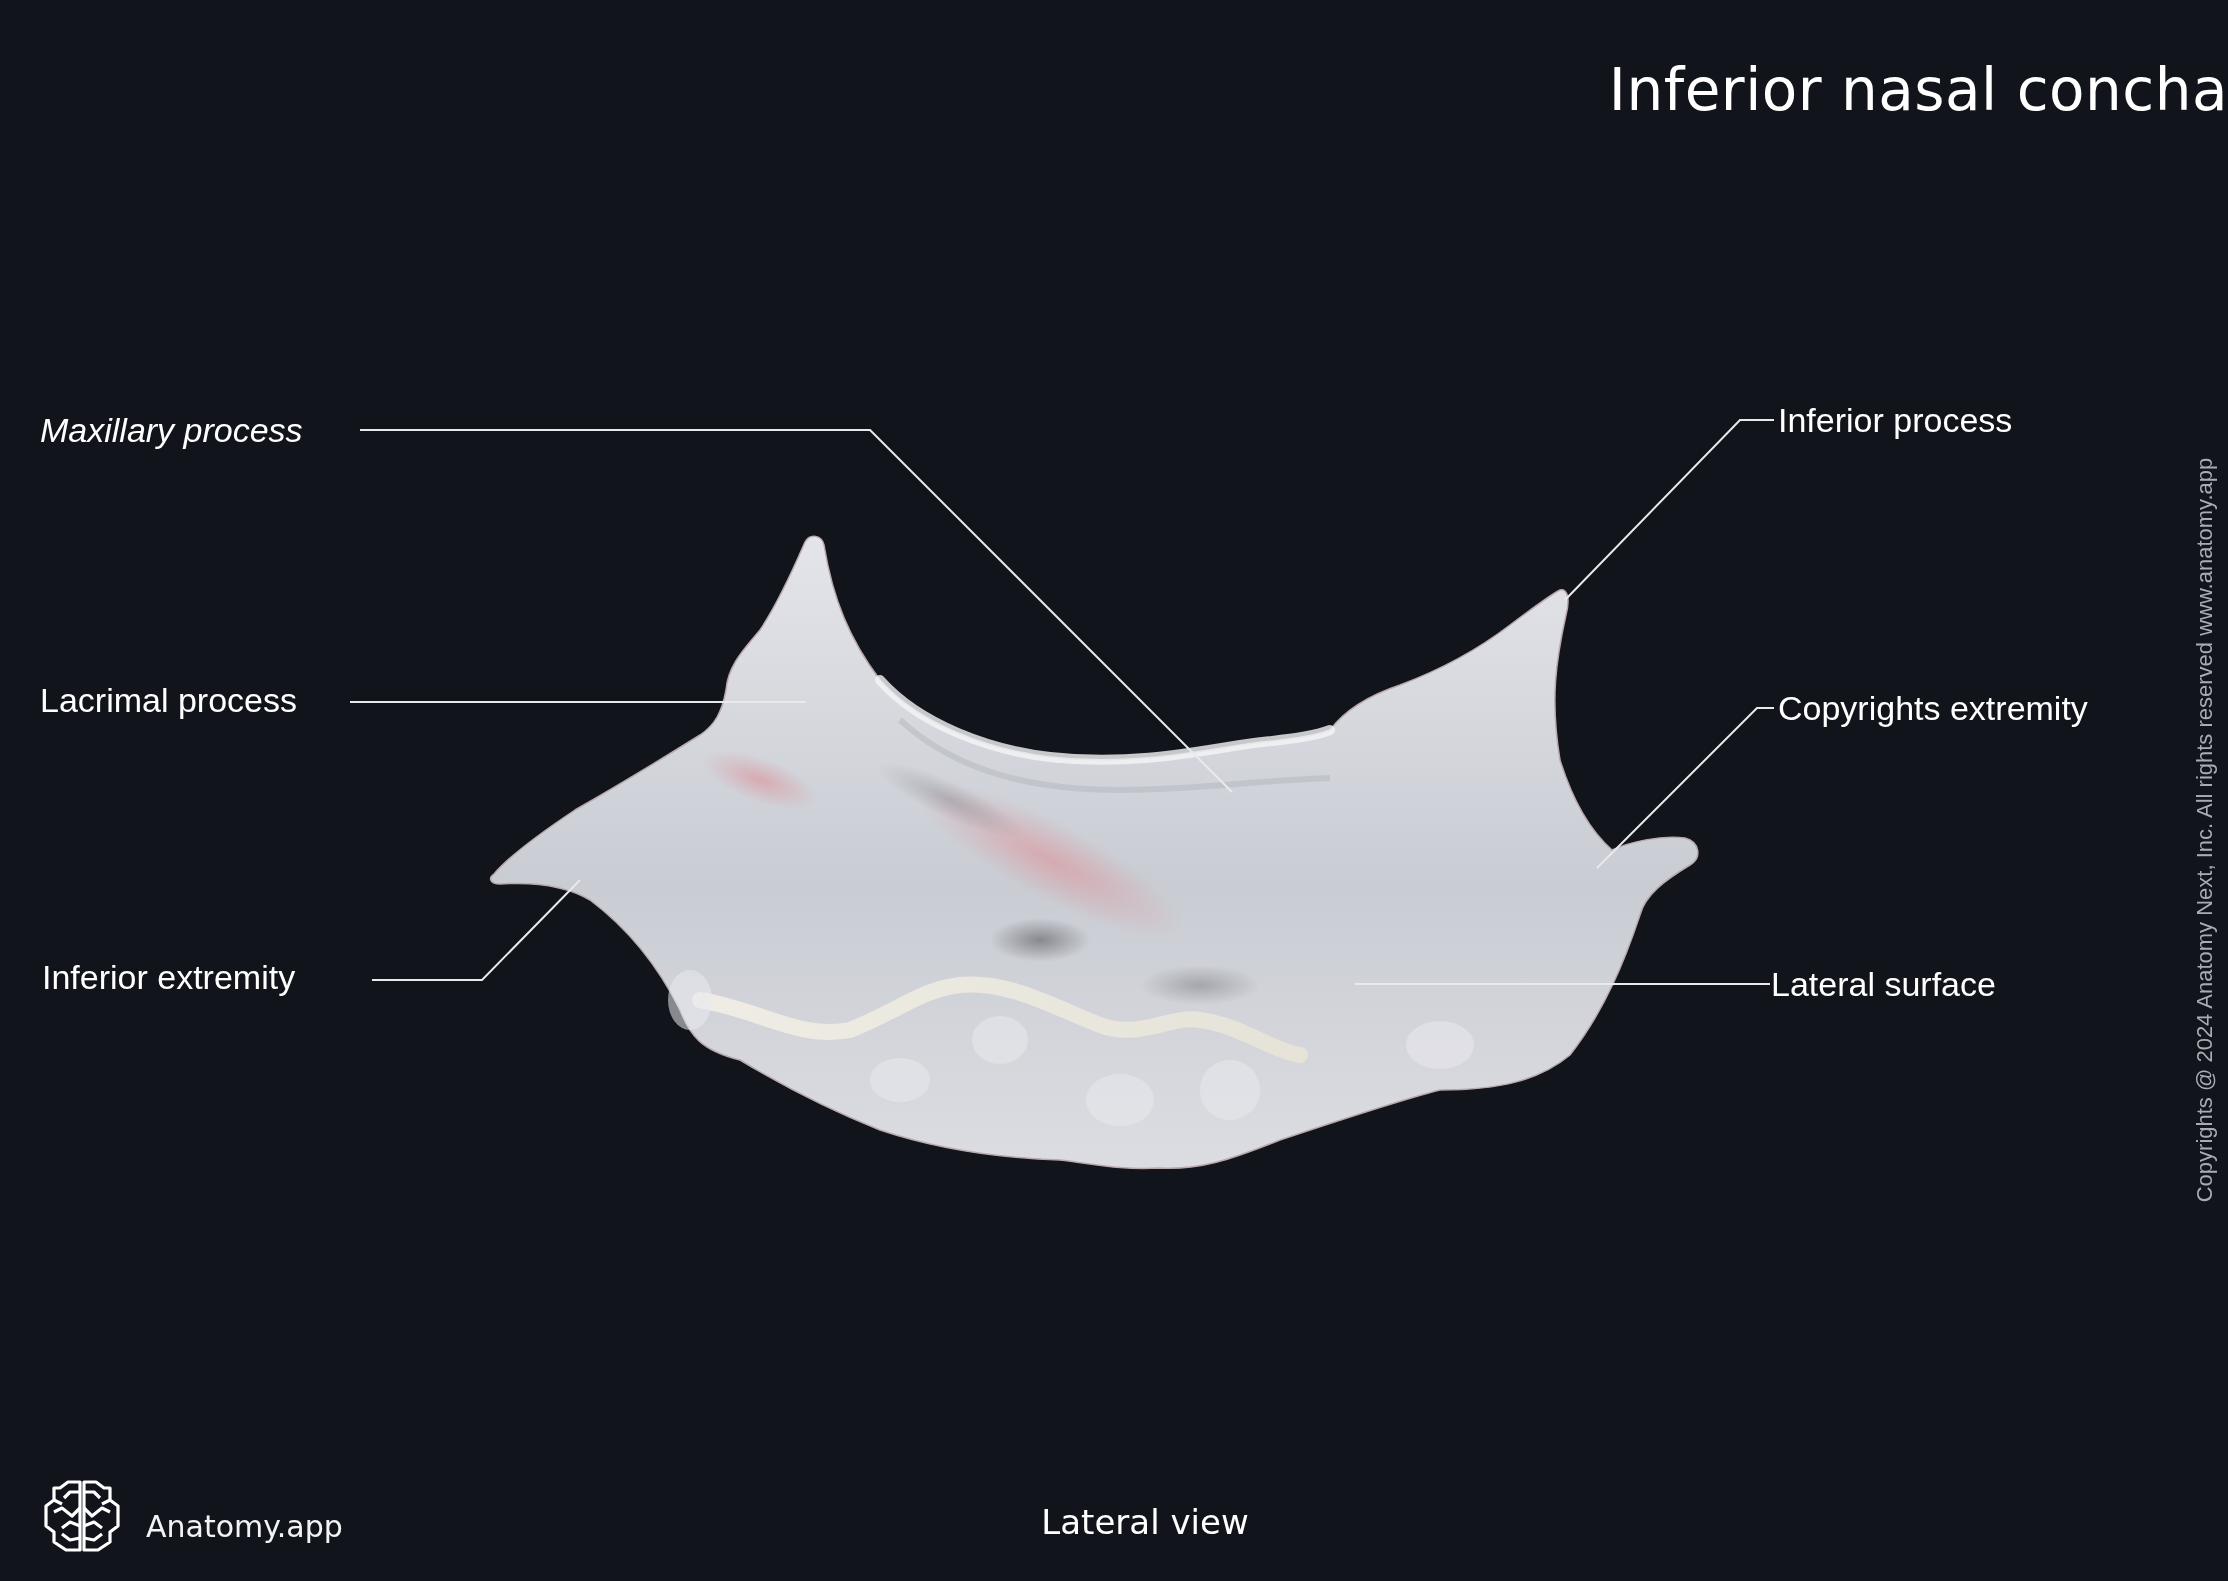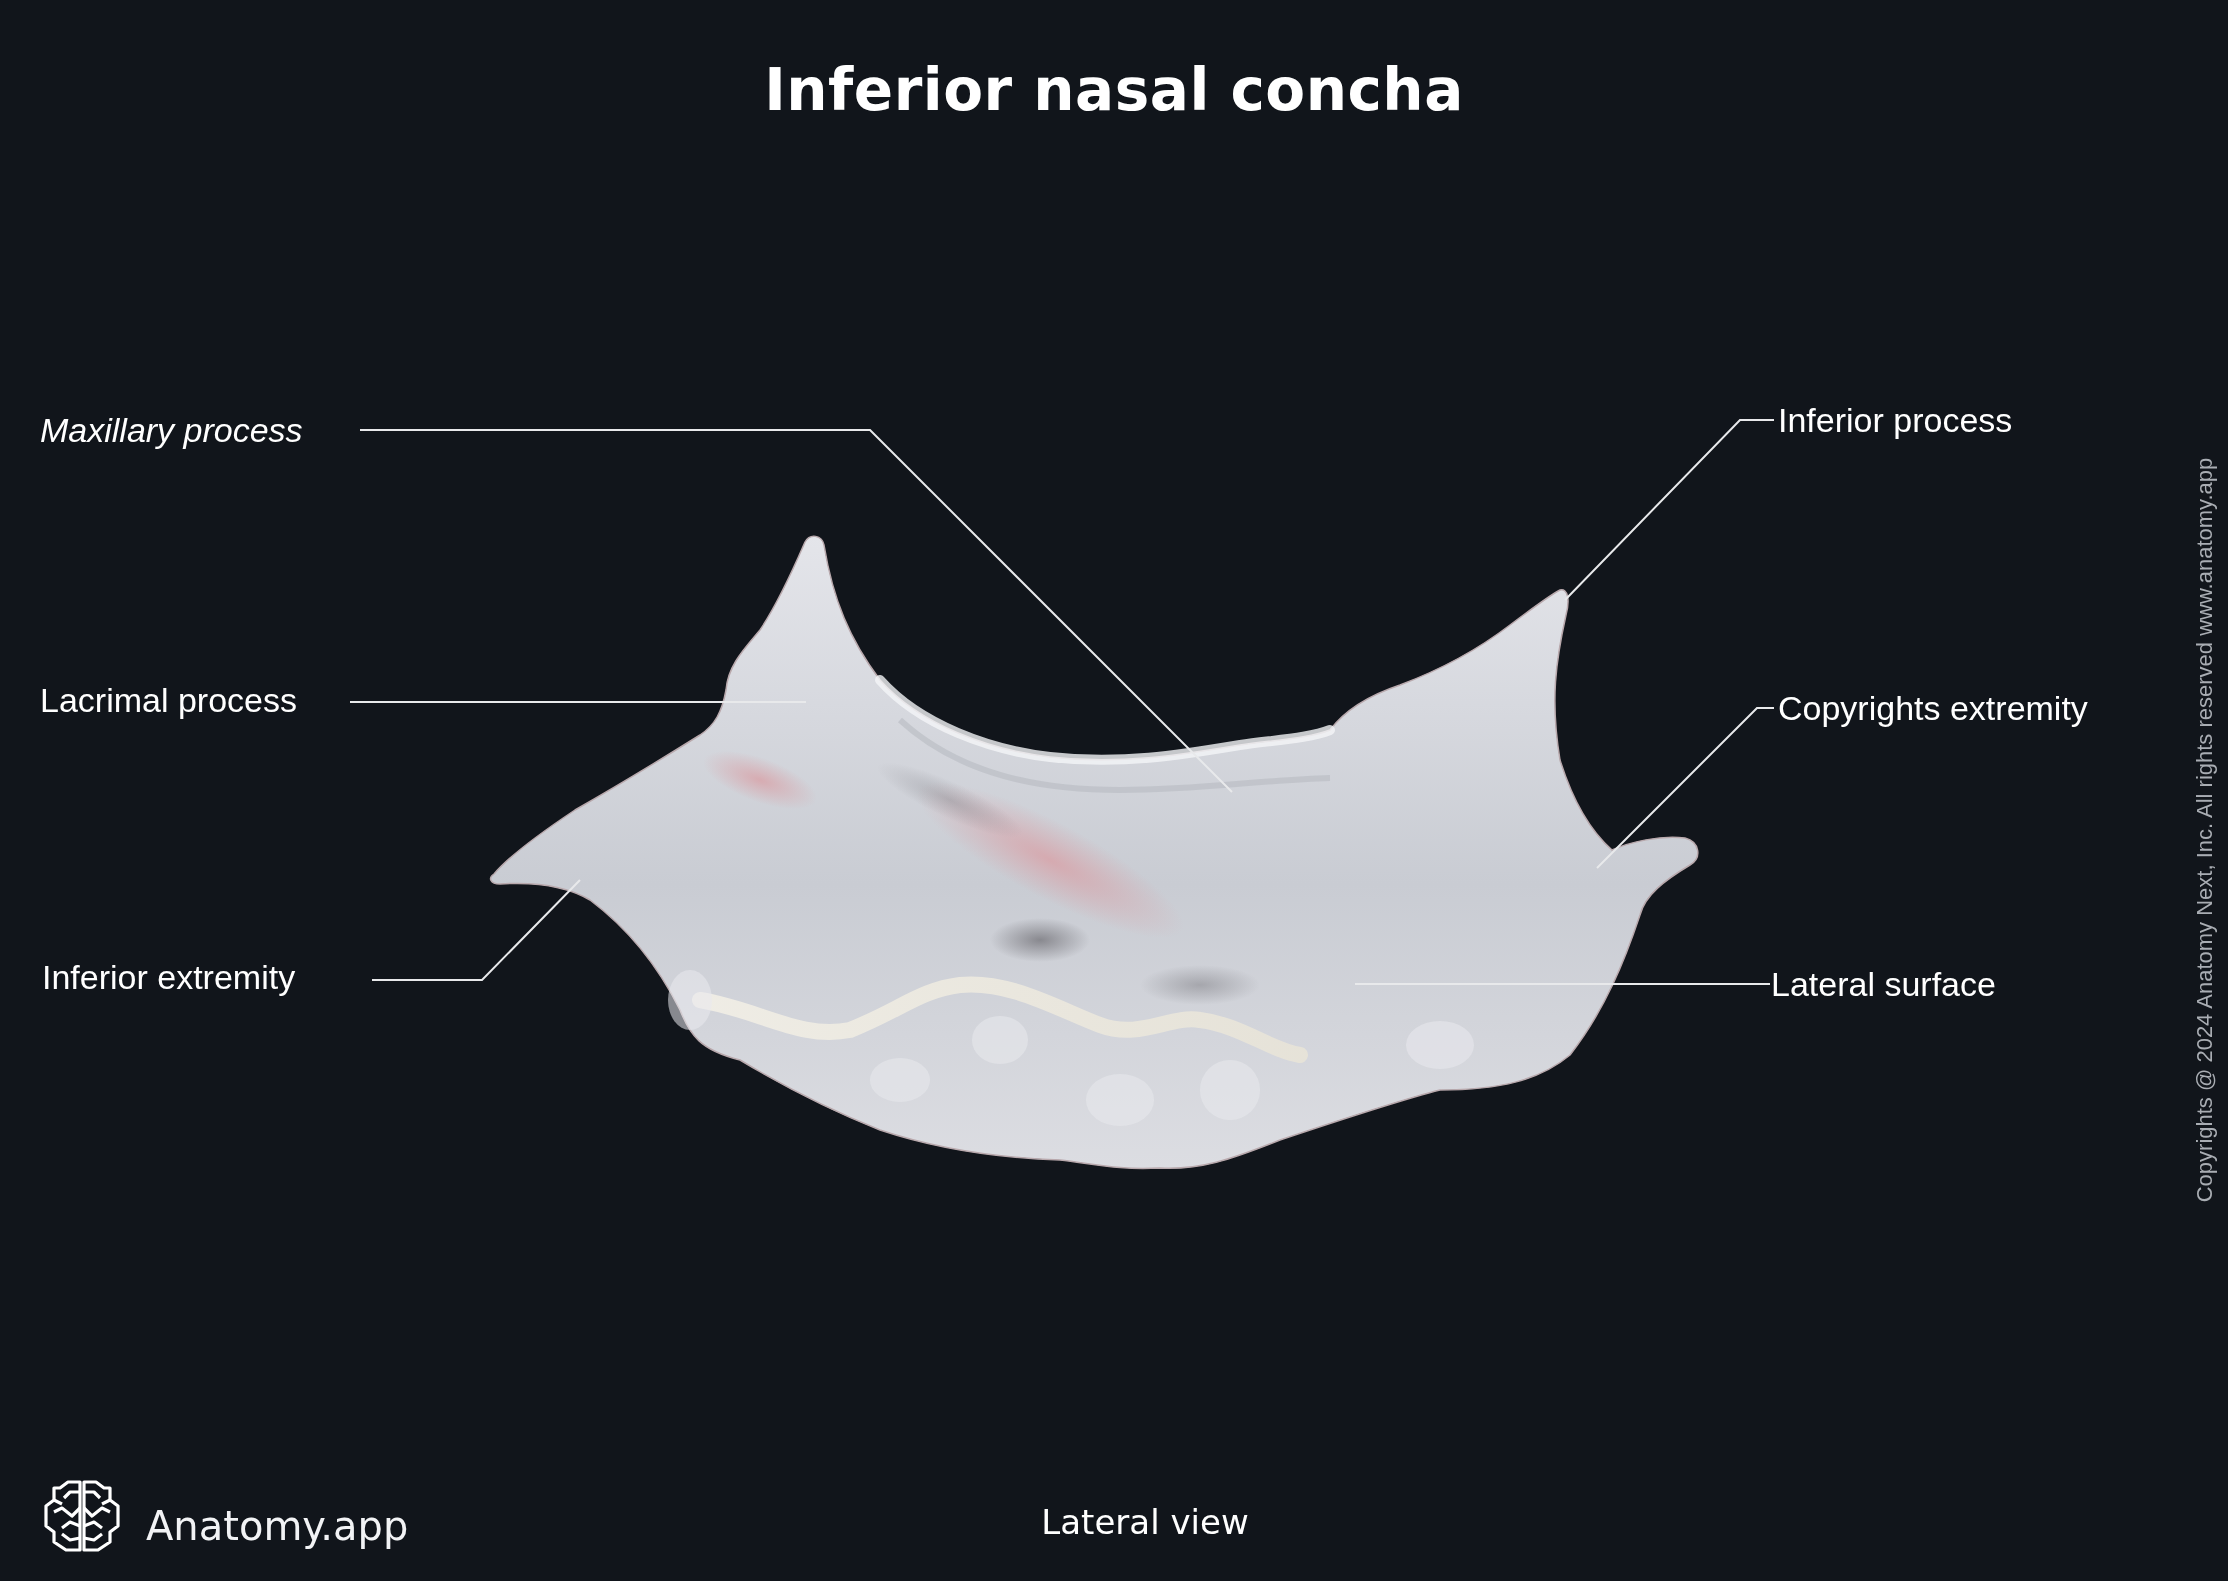--- a/index.html
+++ b/index.html
@@ -5,34 +5,34 @@
     html, body { margin: 0; padding: 0; }
     body {
       width: 2228px; height: 1581px;
       background: #11151b;
       position: relative; overflow: hidden;
       font-family: "DejaVu Sans", sans-serif;
       color: #ffffff;
     }
     .title {
       position: absolute; left: 0; width: 2228px; top: 56px;
-      text-align: center; font-size: 58px; font-weight: bold; letter-spacing: 0.5px;
+      text-align: right; font-size: 58px; font-weight: normal; letter-spacing: 0.5px;
     }
     .label {
       position: absolute; font-size: 34px; white-space: nowrap; line-height: 1;
       font-family: "Liberation Sans", sans-serif; font-weight: 500;
     }
     .view-label {
       position: absolute; top: 1502px; left: 0; width: 2290px; text-align: center;
       font-size: 34px;
     }
     .brand {
       position: absolute; left: 40px; top: 1478px; display: flex; align-items: center; gap: 22px;
     }
-    .brand-name { font-size: 40px; color: #f2f3f5; margin-top: 16px; }
+    .brand-name { font-size: 30px; color: #f2f3f5; margin-top: 16px; }
     .copyright {
       position: absolute; left: 2205px; top: 830px;
       transform: translate(-50%, -50%) rotate(-90deg);
       white-space: nowrap; font-size: 22px; color: #a9adb3;
       font-family: "Liberation Sans", sans-serif;
     }
     svg.art { position: absolute; left: 0; top: 0; }
   </style>
 </head>
 <body>

